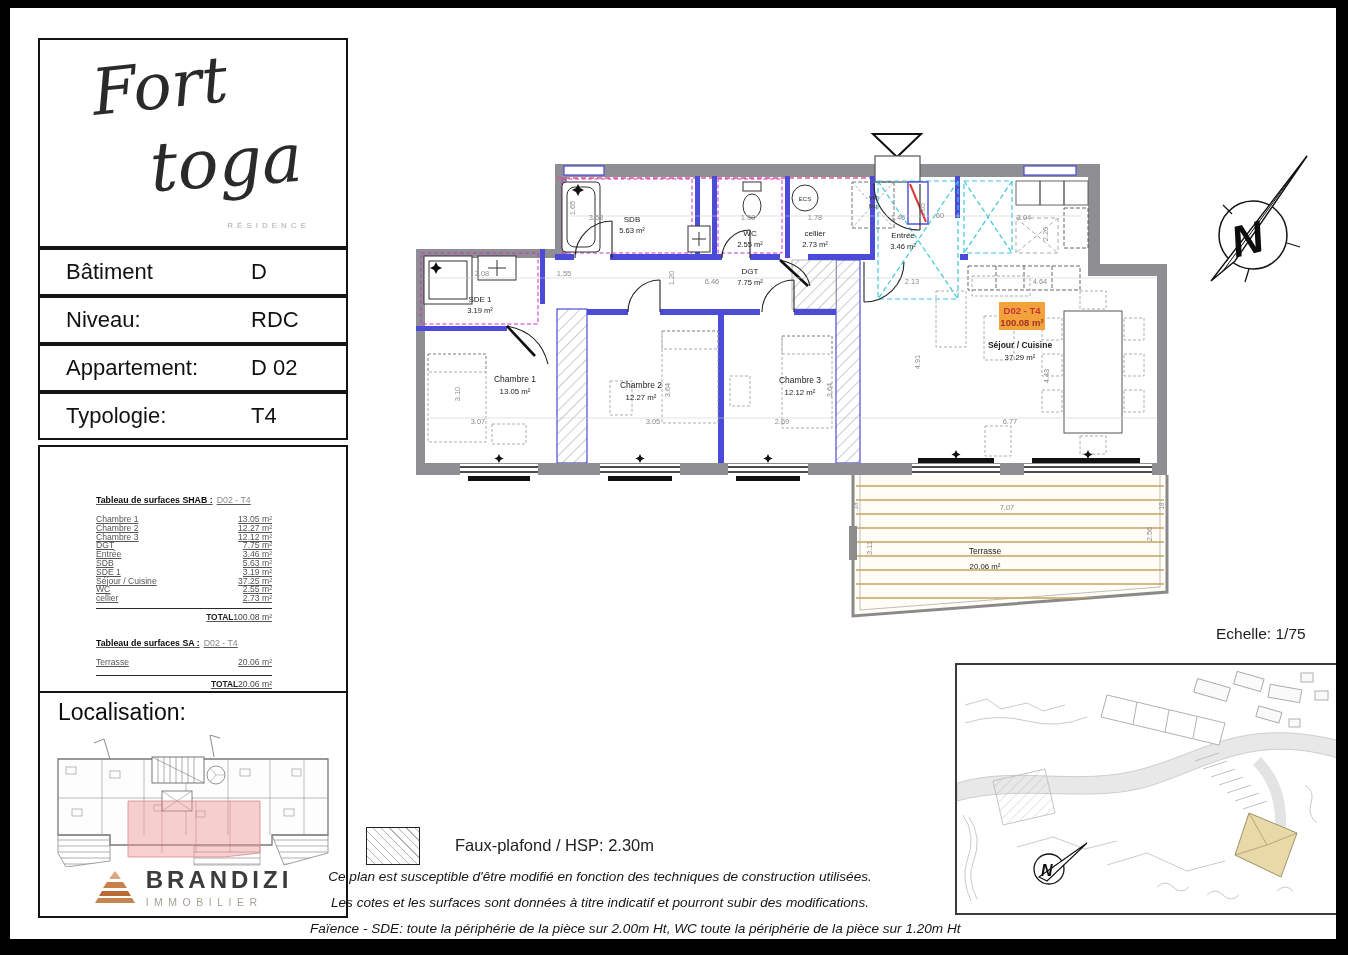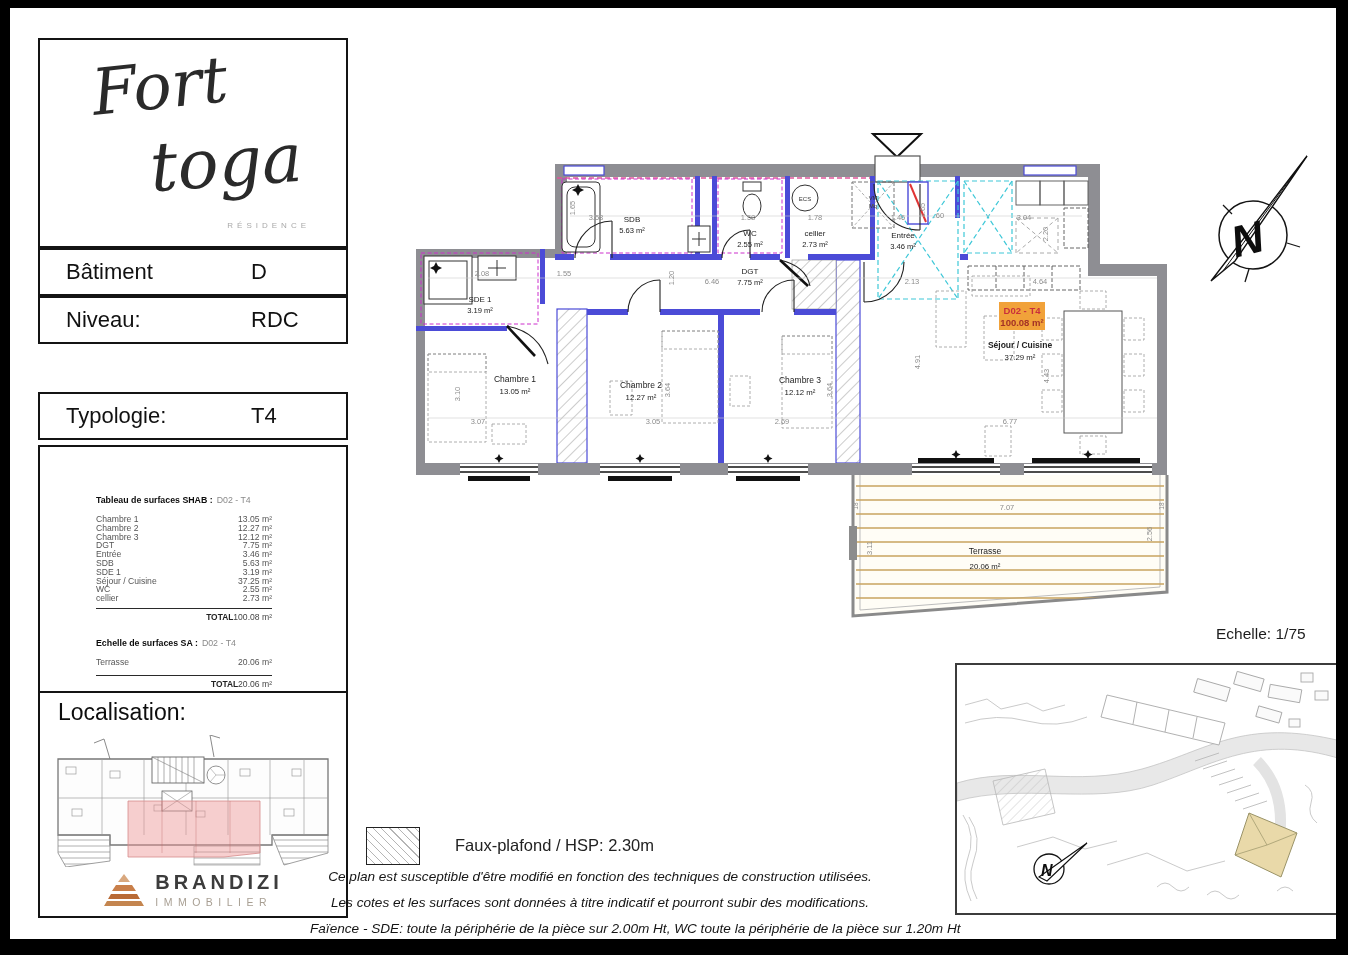--- a/index.html
+++ b/index.html
@@ -7,30 +7,30 @@
          border-top:8px solid #000;border-left:10px solid #000;border-right:12px solid #000;border-bottom:16px solid #000;
          font-family:"Liberation Sans",sans-serif;overflow:hidden;}
   .abs{position:absolute;}
   .box{position:absolute;border:2px solid #141414;background:#fff;box-sizing:border-box;}
   
   .logo-script{font-family:"DejaVu Serif",serif;font-style:italic;color:#2a2a2a;line-height:0.9;}
   .info-row{display:flex;align-items:center;padding-left:26px;font-size:22px;color:#111;}
   .info-row .lab{width:185px;}
   .info-row .val{width:95px;}
   .surface-title{position:absolute;left:18px;top:6px;font-size:23px;color:#0d0d0d;}
-  .stable{position:absolute;left:56px;top:48px;width:176px;font-size:8.6px;color:#555;}
+  .stable{position:absolute;left:56px;top:48px;width:176px;font-size:8.6px;color:#555;text-decoration:underline;}
   .stable .hdr{color:#0c0c0c;font-weight:bold;font-size:8.8px;margin-bottom:10px;}
   .stable .hdr .code{color:#8a8a8a;font-weight:normal;margin-left:4px;}
   .srow{display:flex;justify-content:space-between;line-height:8.8px;}
   .srule{border-top:1.6px solid #2a2a2a;margin-top:5px;}
   .stotal{display:flex;justify-content:flex-end;margin-top:3px;color:#444;}
   .stotal b{font-weight:bold;color:#222;font-size:8.4px;}
   
   .brandrow{position:absolute;left:0;right:0;bottom:8px;display:flex;align-items:center;justify-content:center;gap:10px;}
-  .brandtxt .bn{font-size:20px;letter-spacing:4px;color:#3c3c3c;font-weight:bold;}
+  .brandtxt .bn{font-size:24px;letter-spacing:4px;color:#3c3c3c;font-weight:bold;}
   .brandtxt .bt{font-size:10.5px;letter-spacing:5.5px;color:#a89f93;margin-top:2px;}
   
   .legend-swatch{position:absolute;left:356px;top:819px;width:52px;height:36px;border:1.6px solid #222;
     background:repeating-linear-gradient(45deg,#fff 0 5px,#b5b5b5 5px 6px);}
   .legend-label{position:absolute;left:445px;top:828px;font-size:16.5px;color:#222;}
   .notes{position:absolute;left:300px;top:856px;width:580px;text-align:center;font-size:13.6px;color:#151515;line-height:1.93;font-style:italic;}
   .notes .nowrap{white-space:nowrap;}
   .echelle{position:absolute;left:1206px;top:617px;font-size:15.5px;color:#1d1d1d;}
   .sitemap{position:absolute;left:945px;top:655px;width:388px;height:252px;border:2px solid #3c3c3c;background:#fff;box-sizing:border-box;}
   svg text{font-family:"Liberation Sans",sans-serif;}
@@ -47,20 +47,24 @@
   </div>
 
   <div class="box info-row" style="left:28px;top:288px;width:310px;height:48px;">
     <span class="lab">Niveau:</span>
     <span class="val">RDC</span>
   </div>
   <div class="box info-row" style="left:28px;top:240px;width:310px;height:48px;">
     <span class="lab">Bâtiment</span>
     <span class="val">D</span>
   </div>
+  <div class="box info-row" style="left:28px;top:336px;width:310px;height:48px;">
+    <span class="lab">Appartement:</span>
+    <span class="val">D 02</span>
+  </div>
   <div class="box info-row" style="left:28px;top:384px;width:310px;height:48px;">
     <span class="lab">Typologie:</span>
     <span class="val">T4</span>
   </div>
 
   <div class="box" style="left:28px;top:437px;width:310px;height:268px;">
     <div class="stable">
       <div class="hdr"><span>Tableau de surfaces SHAB :</span><span class="code">D02 - T4</span></div>
       <div class="srow">
           <span>Chambre 1</span>
@@ -100,21 +104,21 @@
         </div>
       <div class="srow">
           <span>cellier</span>
           <span>2.73 m²</span>
         </div>
       <div class="srule"></div>
       <div class="stotal">
           <b>TOTAL</b>
           <span>100.08 m²</span>
         </div>
-      <div class="hdr" style="margin-top:16px;"><span>Echelle de surfaces SA :</span><span class="code">D02 - T4</span></div>
+      <div class="hdr" style="margin-top:16px;"><span>Tableau de surfaces SA :</span><span class="code">D02 - T4</span></div>
       <div class="srow" style="margin-top:8px;">
           <span>Terrasse</span>
           <span>20.06 m²</span>
         </div>
       <div class="srule" style="margin-top:8px;"></div>
       <div class="stotal">
           <b>TOTAL</b>
           <span>20.06 m²</span>
         </div>
     </div>

